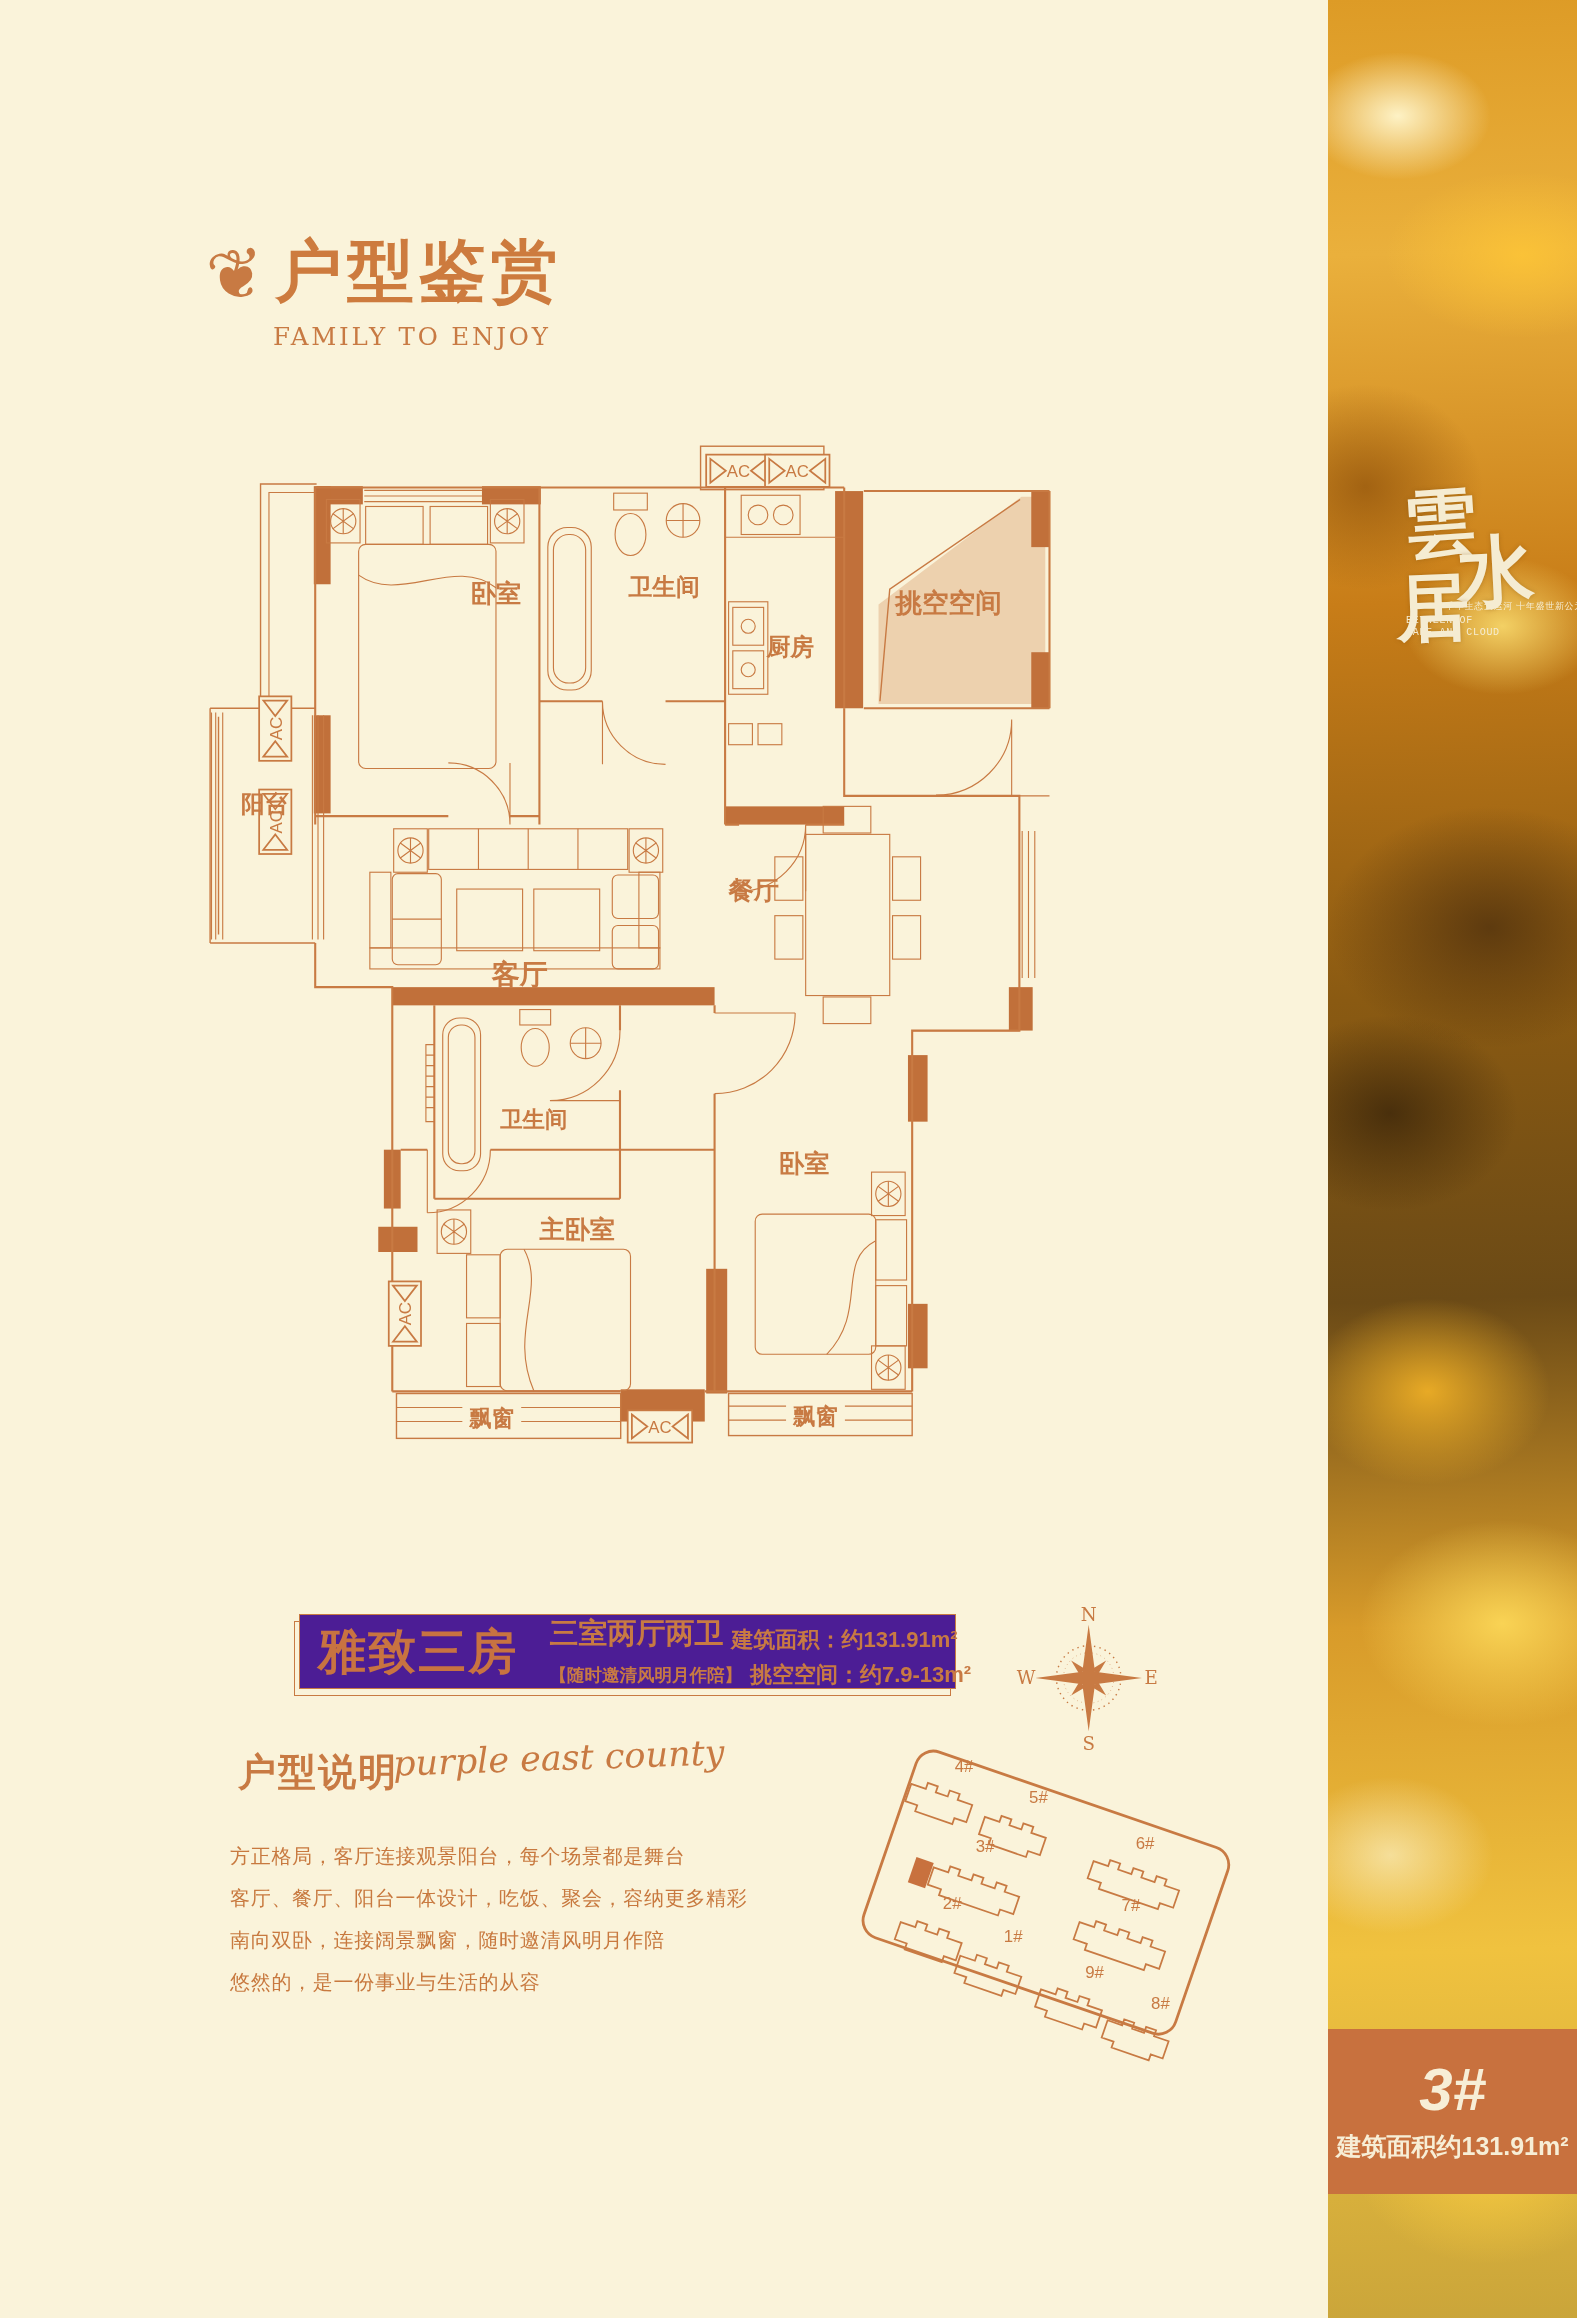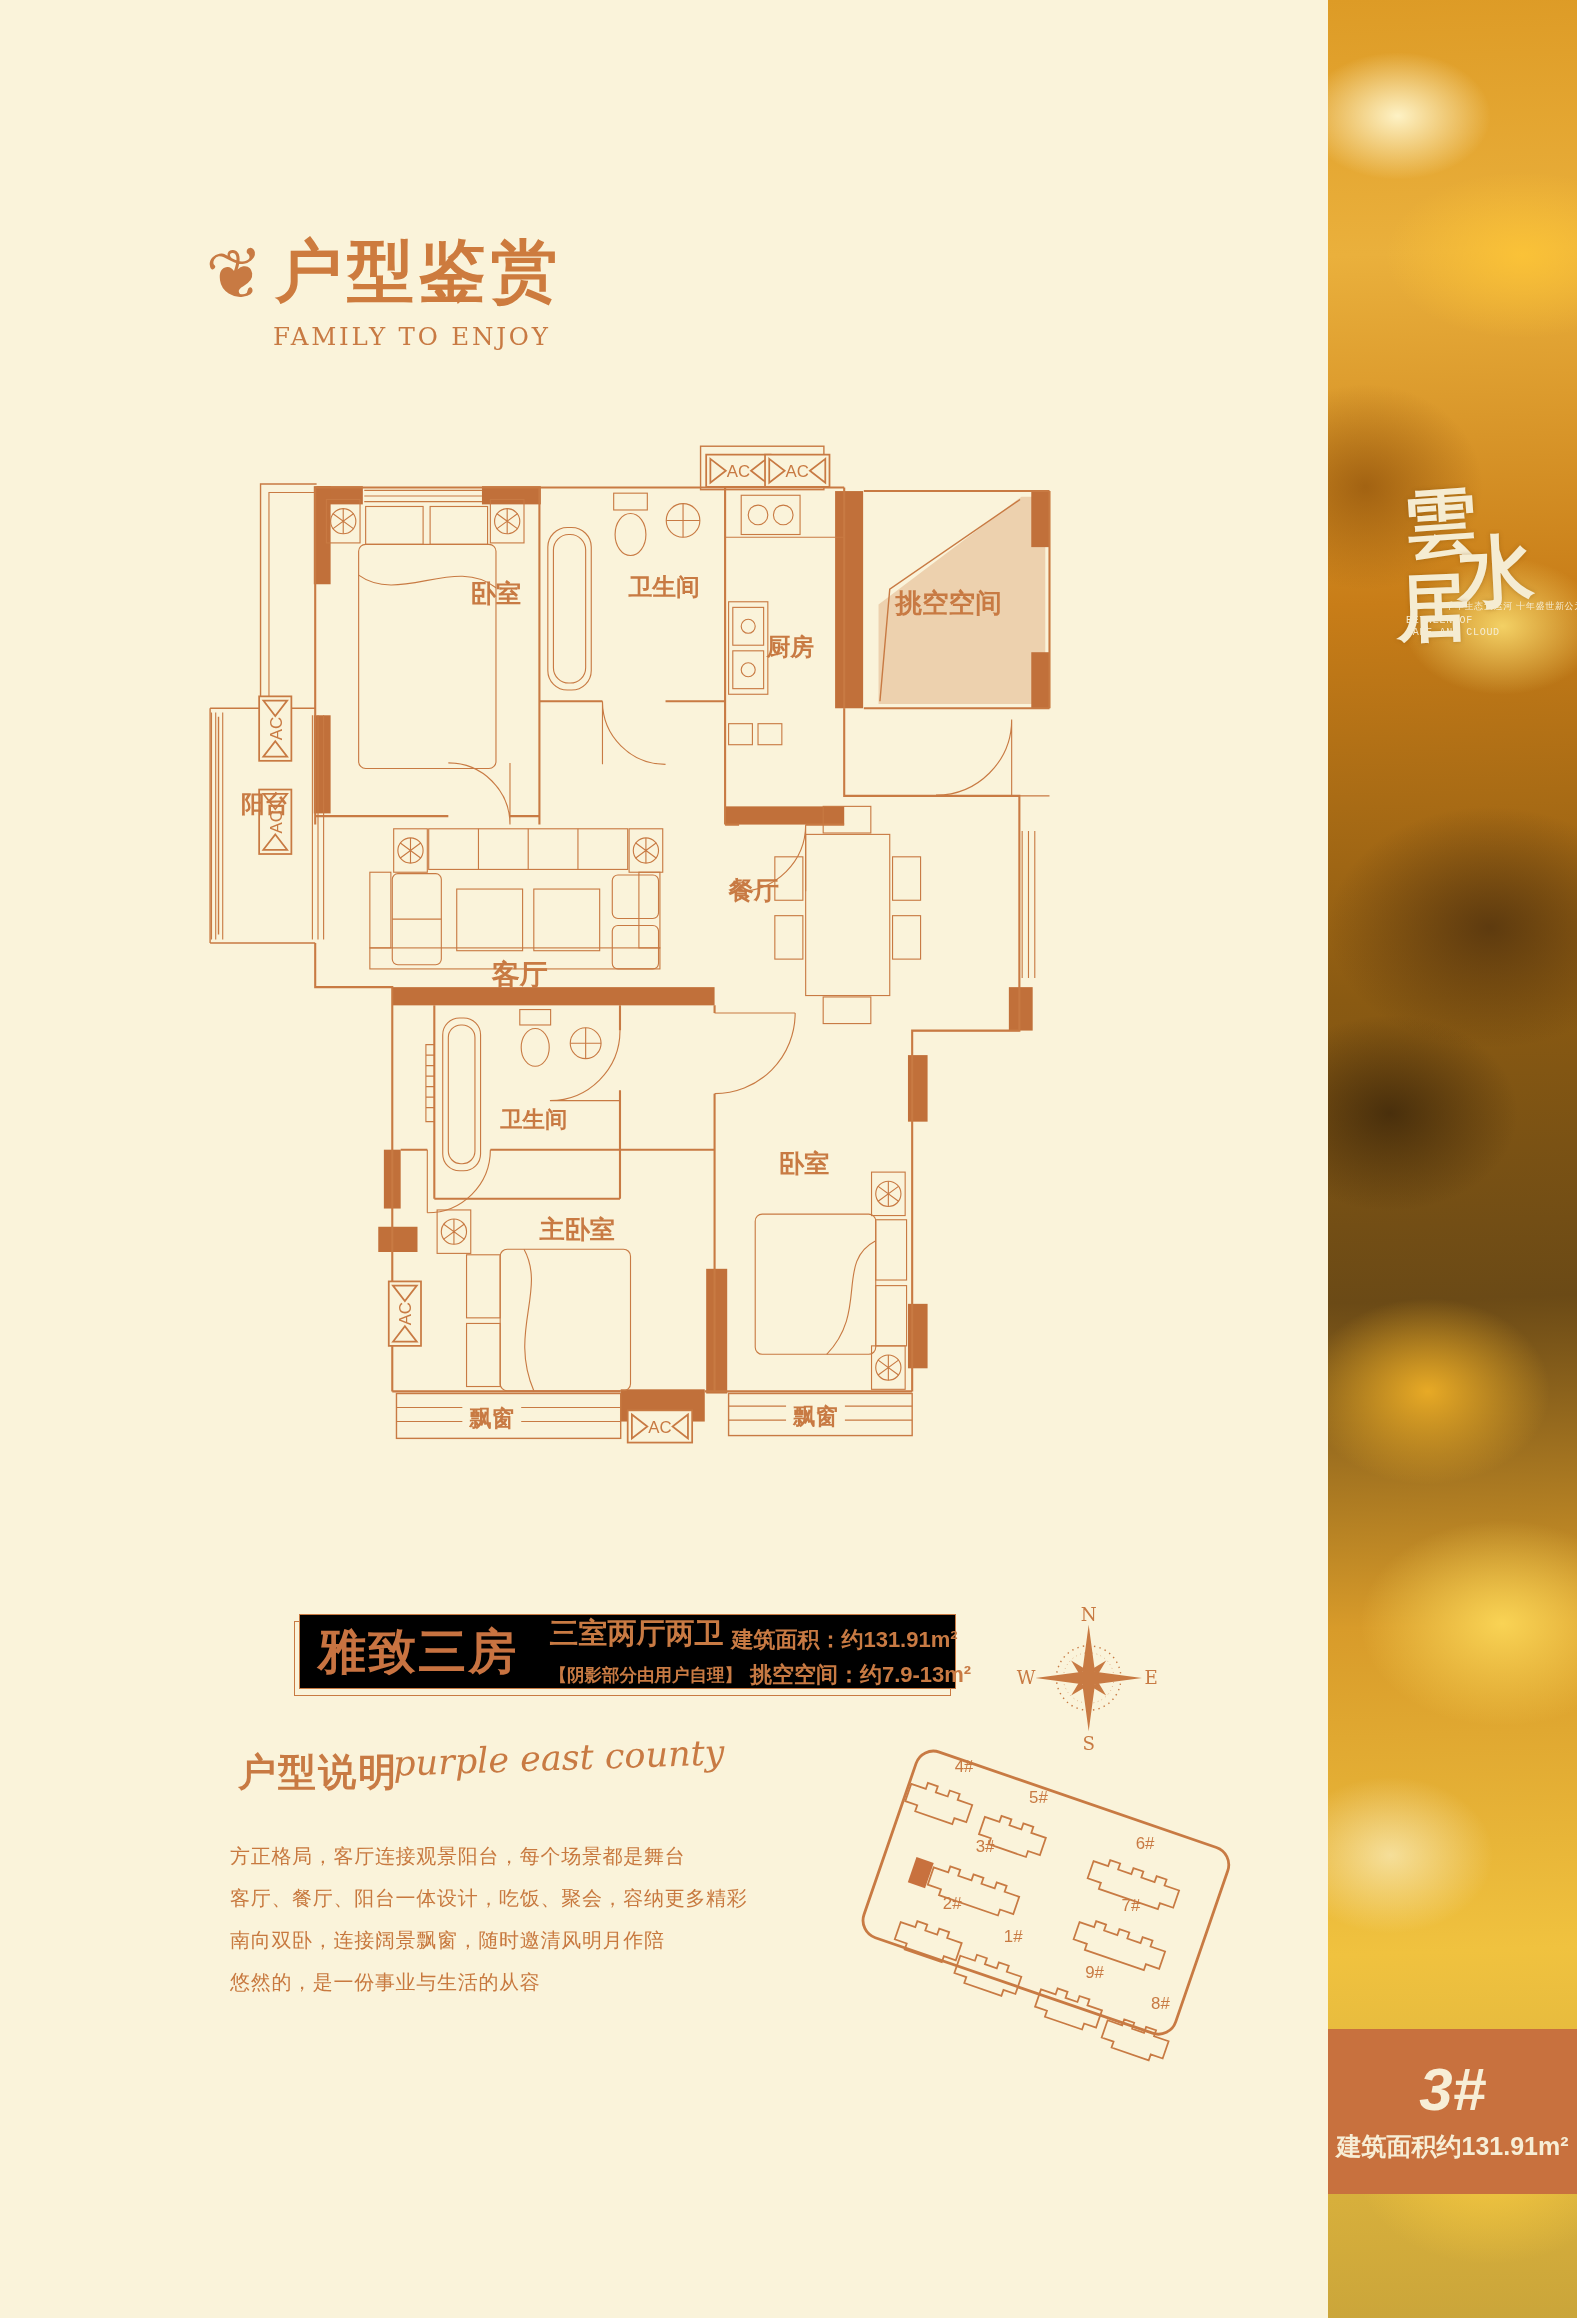--- a/index.html
+++ b/index.html
@@ -9,21 +9,21 @@
   
   .ornament{left:207px;top:240px;font-size:70px;color:#c87a43;
             font-family:"DejaVu Serif",serif;transform:rotate(-8deg);line-height:1;}
   .title{left:275px;top:237px;font-size:67px;font-weight:700;color:#cd7b3e;
          font-family:"DejaVu Serif",serif;letter-spacing:4.9px;line-height:1;}
   .subtitle{left:273px;top:322px;font-size:24.5px;color:#c87a43;
             font-family:"DejaVu Serif",serif;letter-spacing:2.8px;}
   
   .infobar-shadow{left:294px;top:1621px;width:655px;height:73px;border:1.4px solid #c87a43;}
   .infobar{left:299px;top:1614px;width:655px;height:73px;border:1.4px solid #c87a43;
-           background:#000000;display:flex;align-items:center;}
+           background:#4c1d95;display:flex;align-items:center;}
   .ib-name{font-size:48px;font-weight:800;color:#c87341;letter-spacing:2.1px;
            padding:0 17px 0 18px;white-space:nowrap;}
   .ib-div{width:1.4px;height:55px;background:#c87a43;}
   .ib-right{display:flex;flex-direction:column;justify-content:center;
             padding-left:14px;gap:5.6px;}
   .ib-row{display:flex;align-items:center;gap:8px;white-space:nowrap;}
   .ib-type{font-size:29px;font-weight:800;color:#c87a43;}
   .ib-area{font-size:22px;font-weight:700;color:#c87a43;margin-top:12px;}
   .ib-note{font-size:17.5px;font-weight:600;color:#c87a43;}
   .ib-void{font-size:22px;font-weight:800;color:#c87a43;}
@@ -256,21 +256,21 @@
 <div class="abs infobar-shadow"></div>
 <div class="abs infobar">
   <div class="ib-name">雅致三房</div>
   <div class="ib-div"></div>
   <div class="ib-right">
     <div class="ib-row">
       <span class="ib-type">三室两厅两卫</span>
       <span class="ib-area">建筑面积：约131.91m²</span>
     </div>
     <div class="ib-row">
-      <span class="ib-note">【阴影部分由用户自理】</span>
+      <span class="ib-note">【随时邀清风明月作陪】</span>
       <span class="ib-void">挑空空间：约7.9-13m²</span>
     </div>
   </div>
 </div>
 
 <div class="abs desc-head">户型说明</div>
 <div class="abs desc-script">purple east county</div>
 <div class="abs desc-lines">
   <div>方正格局，客厅连接观景阳台，每个场景都是舞台</div>
   <div>客厅、餐厅、阳台一体设计，吃饭、聚会，容纳更多精彩</div>

